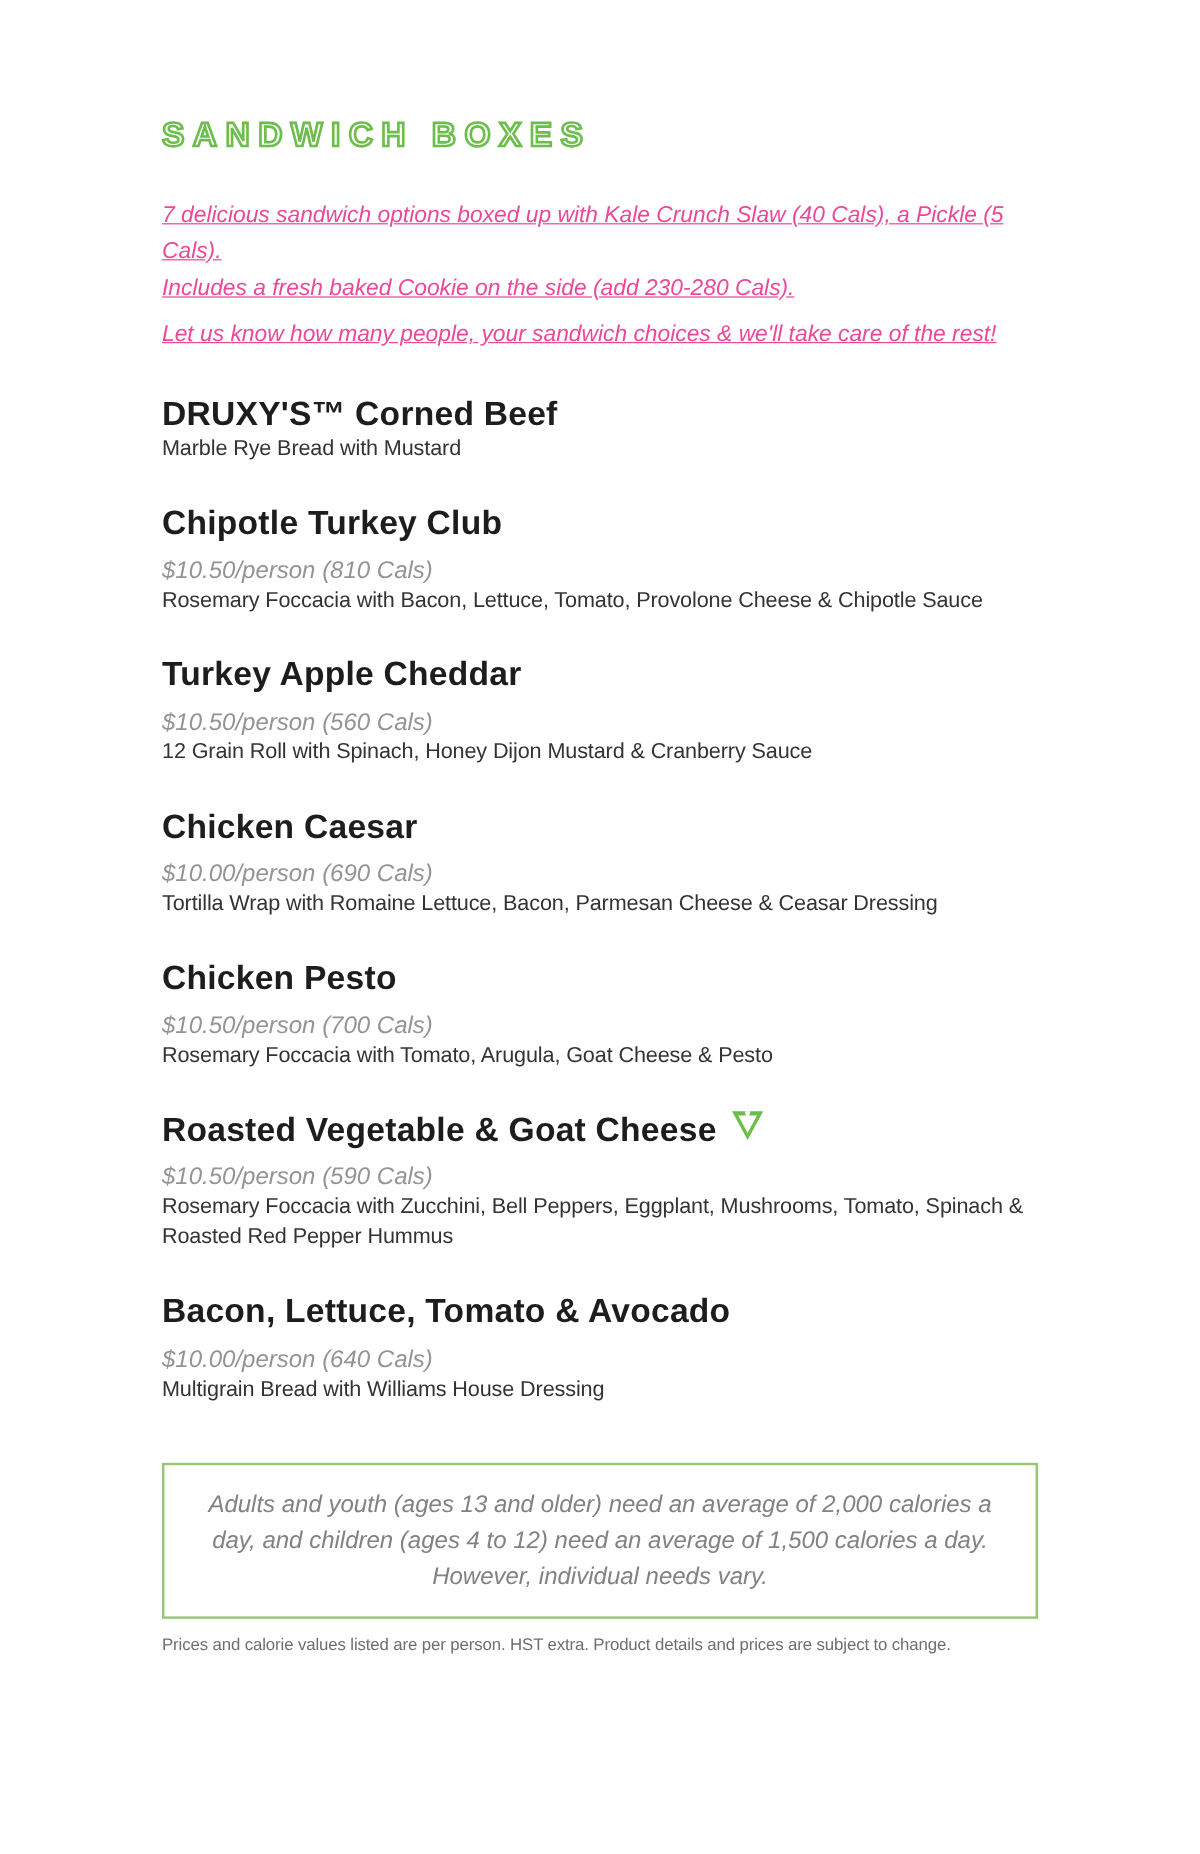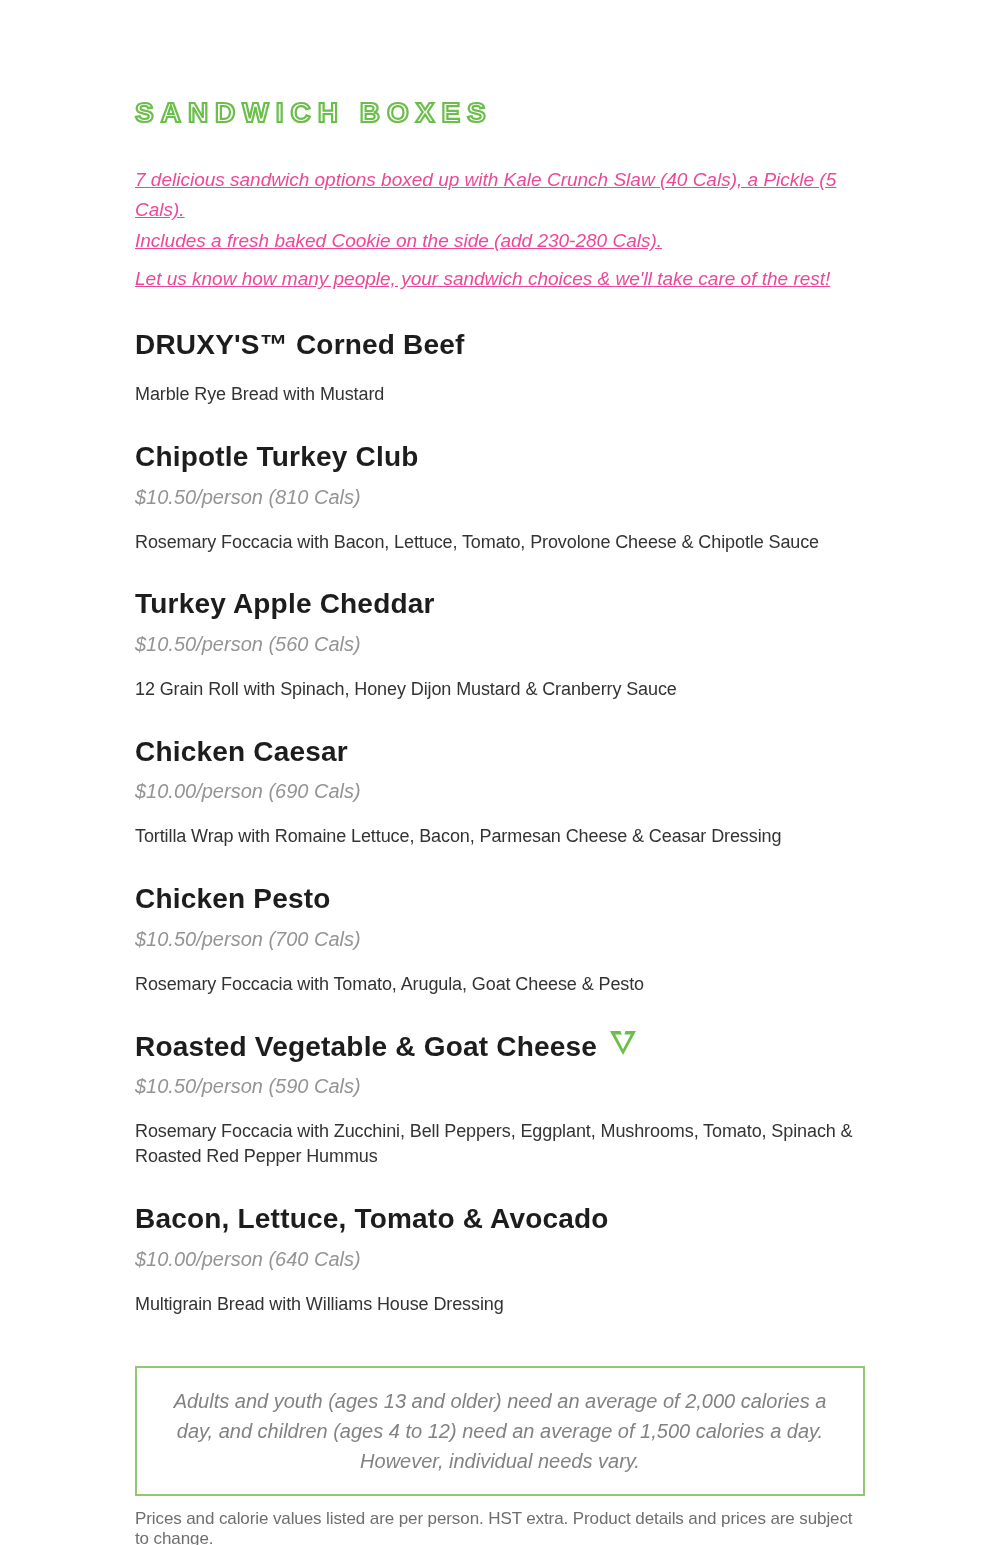--- a/index.html
+++ b/index.html
@@ -21,31 +21,31 @@
   .intro{margin:38px 0 0 0;}
   .intro p{margin:0;font-style:italic;font-size:19px;line-height:1.6;color:#ec4899;text-decoration:underline;}
   .intro p.gap{margin-top:8px;}
 
   .menu-item{margin-top:33px;}
   .item-name{
     display:flex;align-items:flex-start;gap:12px;margin:0;
     font-size:28px;font-weight:700;color:#1d1d1d;line-height:1.2;letter-spacing:0.2px;
   }
   .item-price{margin:11px 0 0 0;font-size:20px;font-style:italic;color:#949494;line-height:1.2;}
-  .item-desc{margin:21px 0 0 0;font-size:18px;color:#333333;line-height:1.38;letter-spacing:-0.1px;}
+  .item-desc{margin:0 0 0 0;font-size:18px;color:#333333;line-height:1.38;letter-spacing:-0.1px;}
 
   .veg{display:inline-flex;align-items:center;}
   .veg svg{display:block;}
 
   .notice-box{
     margin-top:50px;border:2px solid #93c671;padding:18px 24px;text-align:center;
   }
   .notice-box p{margin:0;font-size:20px;font-style:italic;color:#828282;line-height:1.5;}
 
-  .disclaimer{margin:13px 0 0 0;font-size:17px;color:#6e6e6e;letter-spacing:-0.1px;}
+  .disclaimer{margin:13px 0 0 0;font-size:14px;color:#6e6e6e;letter-spacing:-0.1px;}
 </style>
 </head>
 <body>
 
 <div class="page">
 
   <h1 class="title">SANDWICH BOXES</h1>
 
   <div class="intro">
     <p>7 delicious sandwich options boxed up with Kale Crunch Slaw (40 Cals), a Pickle (5 Cals).</p>

